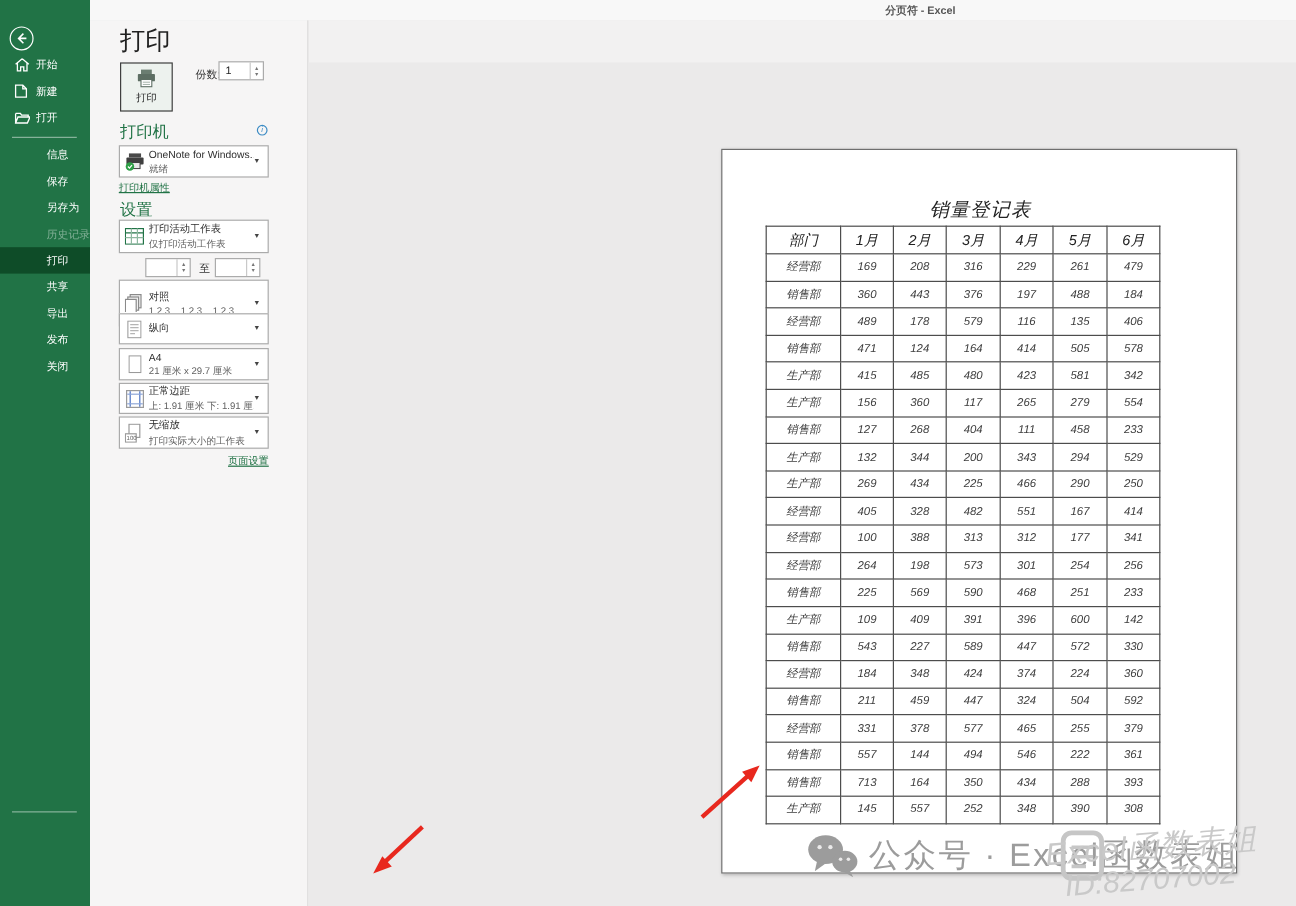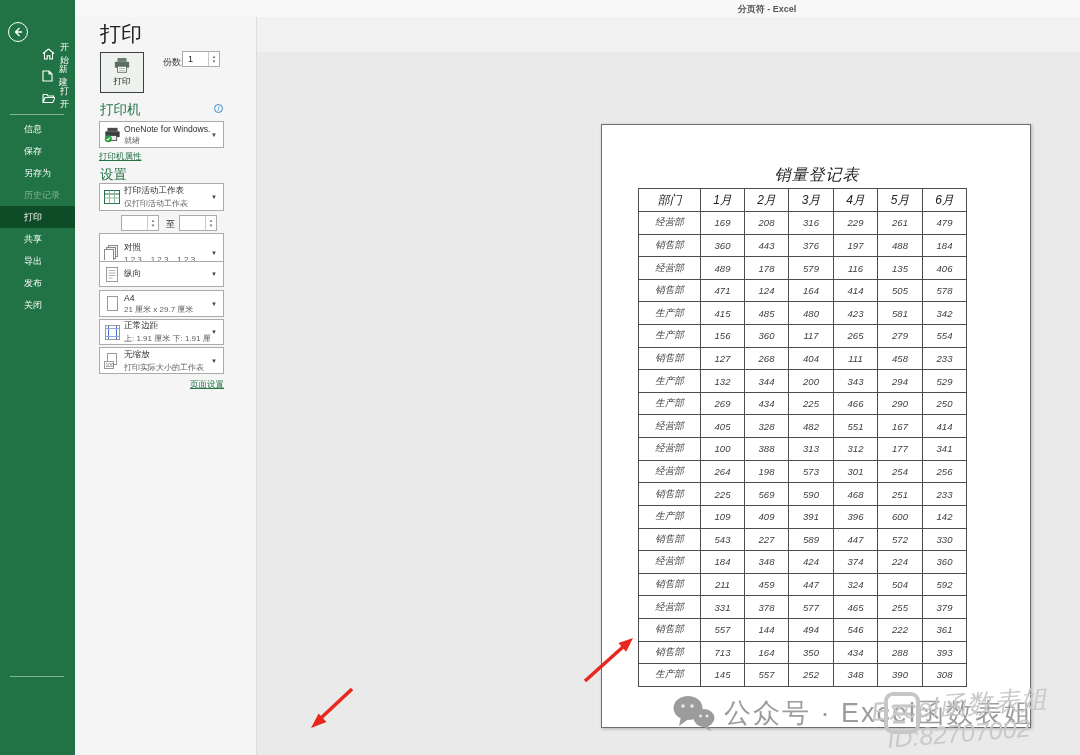--- a/index.html
+++ b/index.html
@@ -10,23 +10,23 @@
   
   .titlebar{position:absolute;left:75px;top:0;width:1005px;height:17px;background:#f8f8f8;font-weight:bold;}
   .titlebar .wtitle{position:absolute;left:612px;top:3px;width:160px;text-align:center;
        font-size:9px;color:#555;}
 
   
   .sidebar{position:absolute;left:0;top:0;width:75px;height:755px;background:#217346;}
   .back-btn{position:absolute;left:8px;top:22px;width:20px;height:20px;border:1.4px solid #fff;
        border-radius:50%;display:flex;align-items:center;justify-content:center;cursor:pointer;}
   .side-group{position:absolute;left:0;width:75px;}
-  .side-item{height:22px;display:flex;align-items:center;color:#fff;font-size:9px;cursor:pointer;padding-left:30px;}
+  .side-item{height:22px;display:flex;align-items:center;color:#fff;font-size:9px;cursor:pointer;}
   .side-item .si-icon{width:13px;margin-left:12px;margin-right:5px;display:flex;align-items:center;}
-  .side-item.plain{padding-left:24px;}
+  .side-item.plain{padding-left:39px;}
   .side-item.active{background:#0E4C28;}
   .side-item.disabled{color:rgba(255,255,255,0.42);}
   .side-div{position:absolute;left:10px;width:54px;border-top:1px solid rgba(255,255,255,0.45);}
 
   
   .panel{position:absolute;left:75px;top:17px;width:181px;height:738px;background:#f6f5f5;}
   .panel-title{position:absolute;left:25px;top:3px;font-size:21px;color:#212121;}
   .print-btn{position:absolute;left:25px;top:35px;width:44px;height:41px;background:#edf2ee;
        border:1.6px solid #3f3f3f;display:flex;flex-direction:column;align-items:center;
        justify-content:center;gap:2px;cursor:pointer;}

